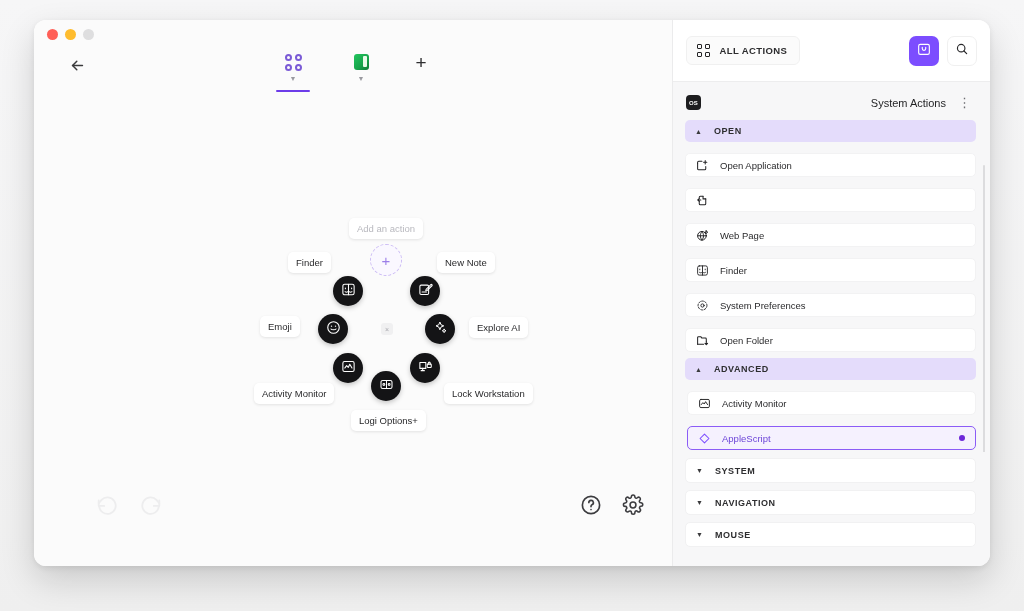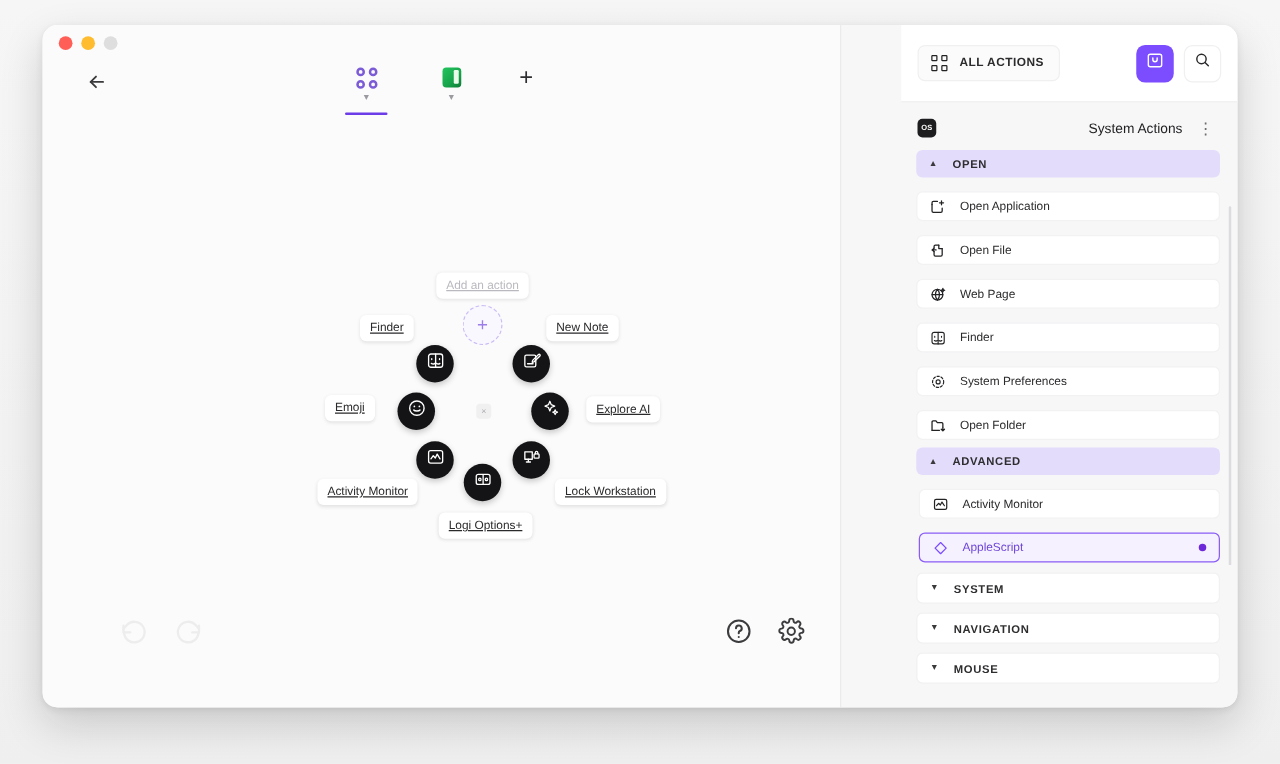--- a/index.html
+++ b/index.html
@@ -106,21 +106,20 @@
   .label {
     position: absolute;
     background: #ffffff;
     border-radius: 5px;
     padding: 5px 8px;
     font-size: 9.5px;
     color: #2a2a2c;
     white-space: nowrap;
     box-shadow: 0 1px 3px rgba(0,0,0,0.10);
     cursor: pointer;
-    text-decoration: underline;
   }
   .label.muted { color: #b9b9bf; }
   .add-node {
     position: absolute;
     width: 32px; height: 32px; border-radius: 50%;
     border: 1.5px dashed #cdbdf5;
     background: #faf8ff;
     display: flex; align-items: center; justify-content: center;
     color: #9b7ee8; font-size: 15px; line-height: 1;
     cursor: pointer;
@@ -159,21 +158,20 @@
   .tool-btn { width: 22px; height: 22px; color: #3c3c3f; cursor: pointer; }
 
   
   .panel {
     position: relative;
     width: 318px; height: 100%;
     background: #f7f7f8;
     border-left: 1px solid #ebebec;
     display: flex; flex-direction: column;
     flex: none;
-    padding-left: 48px;
   }
   .panel-header {
     height: 62px; flex: none;
     background: #ffffff;
     border-bottom: 1px solid #ededee;
     display: flex; align-items: center;
     padding: 0 13px;
     gap: 8px;
   }
   .all-actions {
@@ -489,21 +487,20 @@
 
       <div class="action-row">
         <span class="ic">
           <svg viewBox="0 0 24 24" fill="none" stroke="currentColor" stroke-width="1.9" stroke-linecap="round" stroke-linejoin="round">
             <path d="M18 9v9a2 2 0 0 1-2 2H8a2 2 0 0 1-2-2v-5"></path>
             <path d="M18 9h-5V4"></path>
               <path d="M13 4H8a2 2 0 0 0-2 2v2"></path>
             <path d="M3 11h6M6 8.5L3.2 11 6 13.5"></path>
           </svg>
         </span>
-        <span class="txt">Open File</span>
       </div>
 
       <div class="action-row">
         <span class="ic">
           <svg viewBox="0 0 24 24" fill="none" stroke="currentColor" stroke-width="1.8" stroke-linecap="round" stroke-linejoin="round">
             <circle cx="11" cy="12.5" r="8"></circle>
             <path d="M3 12.5h16M11 4.5c4 4.4 4 11.6 0 16M11 4.5c-4 4.4-4 11.6 0 16"></path>
             <path d="M19 3.2l.8 1.9 1.9.8-1.9.8-.8 1.9-.8-1.9-1.9-.8 1.9-.8z"></path>
           </svg>
         </span>

